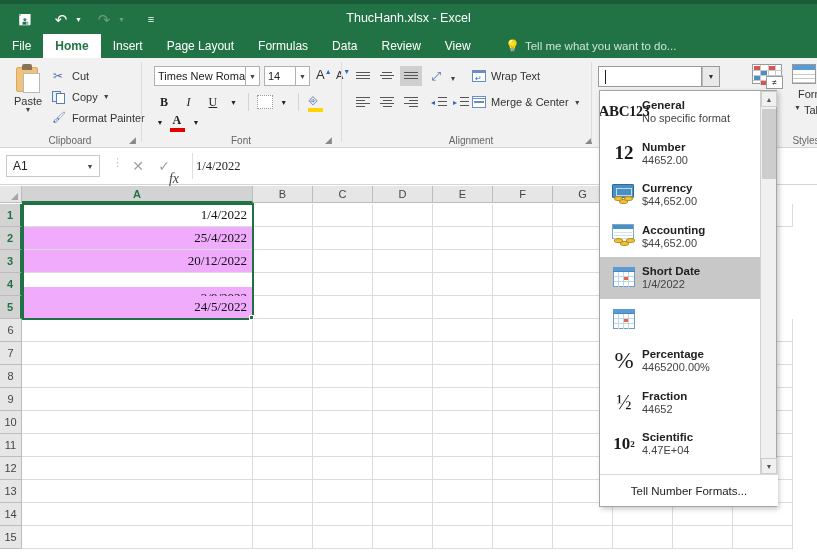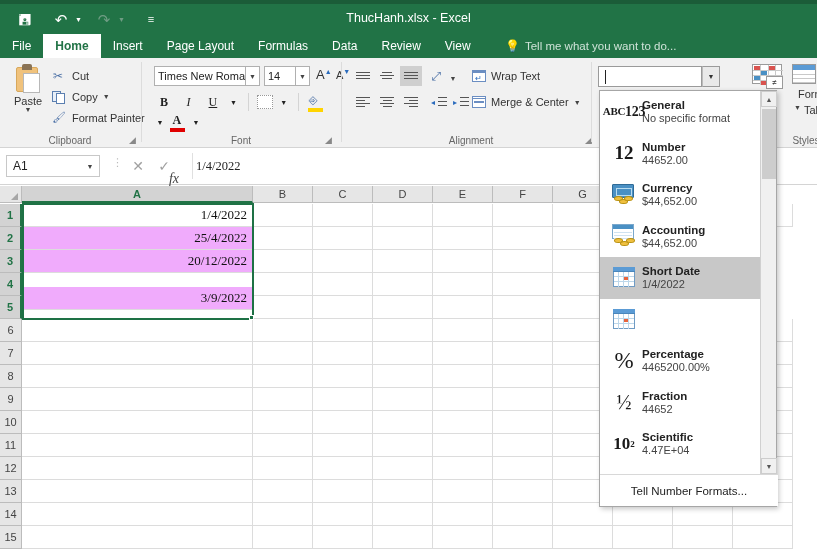--- a/index.html
+++ b/index.html
@@ -308,21 +308,21 @@
   .dd-item.sel { background:#c8c8c8; }
   .dd-ico {
     width:36px; min-width:36px; height:30px; position:relative;
     display:flex; align-items:center; justify-content:center;
   }
   .dd-txt { display:flex; flex-direction:column; justify-content:center; line-height:1.12; }
   .dd-name { font-size:11.5px; color:#222; font-weight:bold; white-space:nowrap; }
   .dd-val { font-size:11px; color:#444; white-space:nowrap; }
 
   .ico-abc123 { font-family:"Liberation Serif", serif; font-weight:bold; color:#1a1a1a; text-align:center; line-height:1; }
-  .ico-abc123 .l1 { font-size:11px; display:block; letter-spacing:-0.3px; }
+  .ico-abc123 .l1 { font-size:15px; display:block; letter-spacing:-0.3px; }
   .ico-abc123 .l2 { font-size:14px; display:block; letter-spacing:-0.3px; }
   .ico-12 { font-family:"Liberation Serif", serif; font-weight:bold; font-size:19px; color:#1a1a1a; }
   .ico-pct { font-family:"Liberation Serif", serif; font-size:23px; color:#1a1a1a; }
   .ico-frac { font-family:"Liberation Serif", serif; font-size:20px; color:#1a1a1a; }
   .ico-sci { font-family:"Liberation Serif", serif; font-weight:bold; font-size:17px; color:#1a1a1a; }
   .ico-sci sup { font-size:9px; }
 
   .ico-money { width:26px; height:22px; position:relative; }
   .ico-money .bill { position:absolute; left:1px; top:0px; width:22px; height:14px; background:#4a90c4; border:1px solid #2f6b97; border-radius:1px; }
   .ico-money .bill .inner { position:absolute; left:3px; top:3px; width:16px; height:8px; border:1px solid #b9dcf0; }
@@ -630,20 +630,21 @@
     <div class="rowhead" style="top:248px;">11</div>
     <div class="rowhead" style="top:271px;">12</div>
     <div class="rowhead" style="top:294px;">13</div>
     <div class="rowhead" style="top:317px;">14</div>
     <div class="rowhead" style="top:340px;">15</div>
 
     <div class="cell active" style="left:22px;top:18px;width:231px;">1/4/2022</div>
     <div class="cell selected-range" style="left:22px;top:41px;width:231px;">25/4/2022</div>
     <div class="cell selected-range" style="left:22px;top:64px;width:231px;">20/12/2022</div>
     <div class="cell selected-range" style="left:22px;top:101px;width:231px;">3/9/2022</div>
+    <div class="cell selected-range" style="left:22px;top:110px;width:231px;">24/5/2022</div>
 
     <div class="cell" style="left:22px;top:133px;width:231px;"></div>
     <div class="cell" style="left:22px;top:156px;width:231px;"></div>
     <div class="cell" style="left:22px;top:179px;width:231px;"></div>
     <div class="cell" style="left:22px;top:202px;width:231px;"></div>
     <div class="cell" style="left:22px;top:225px;width:231px;"></div>
     <div class="cell" style="left:22px;top:248px;width:231px;"></div>
     <div class="cell" style="left:22px;top:271px;width:231px;"></div>
     <div class="cell" style="left:22px;top:294px;width:231px;"></div>
     <div class="cell" style="left:22px;top:317px;width:231px;"></div>

